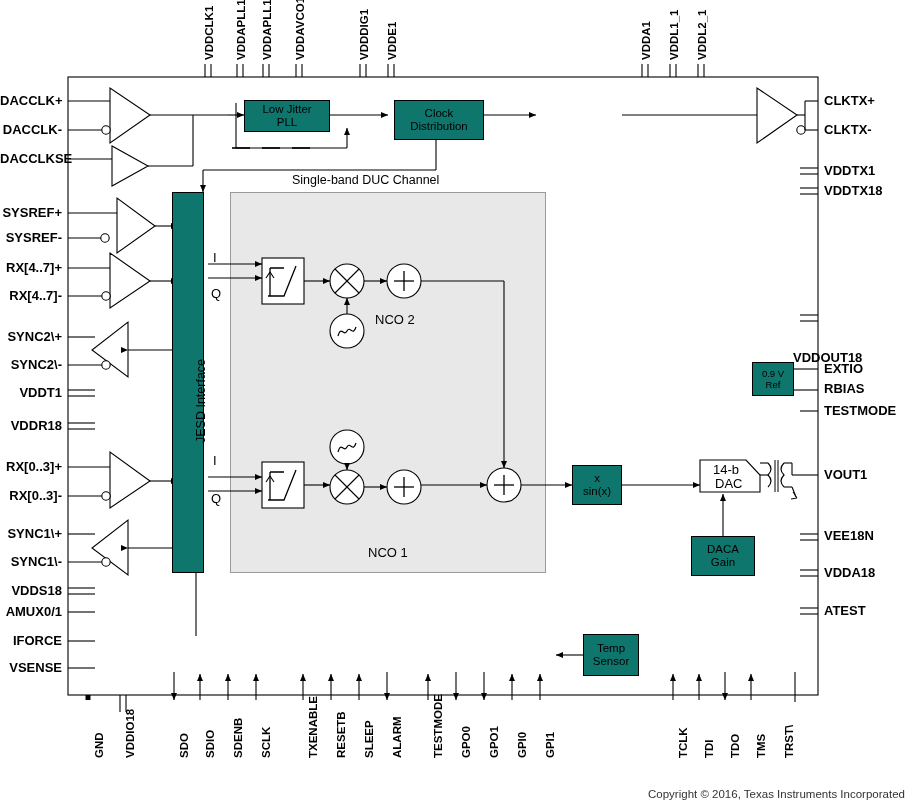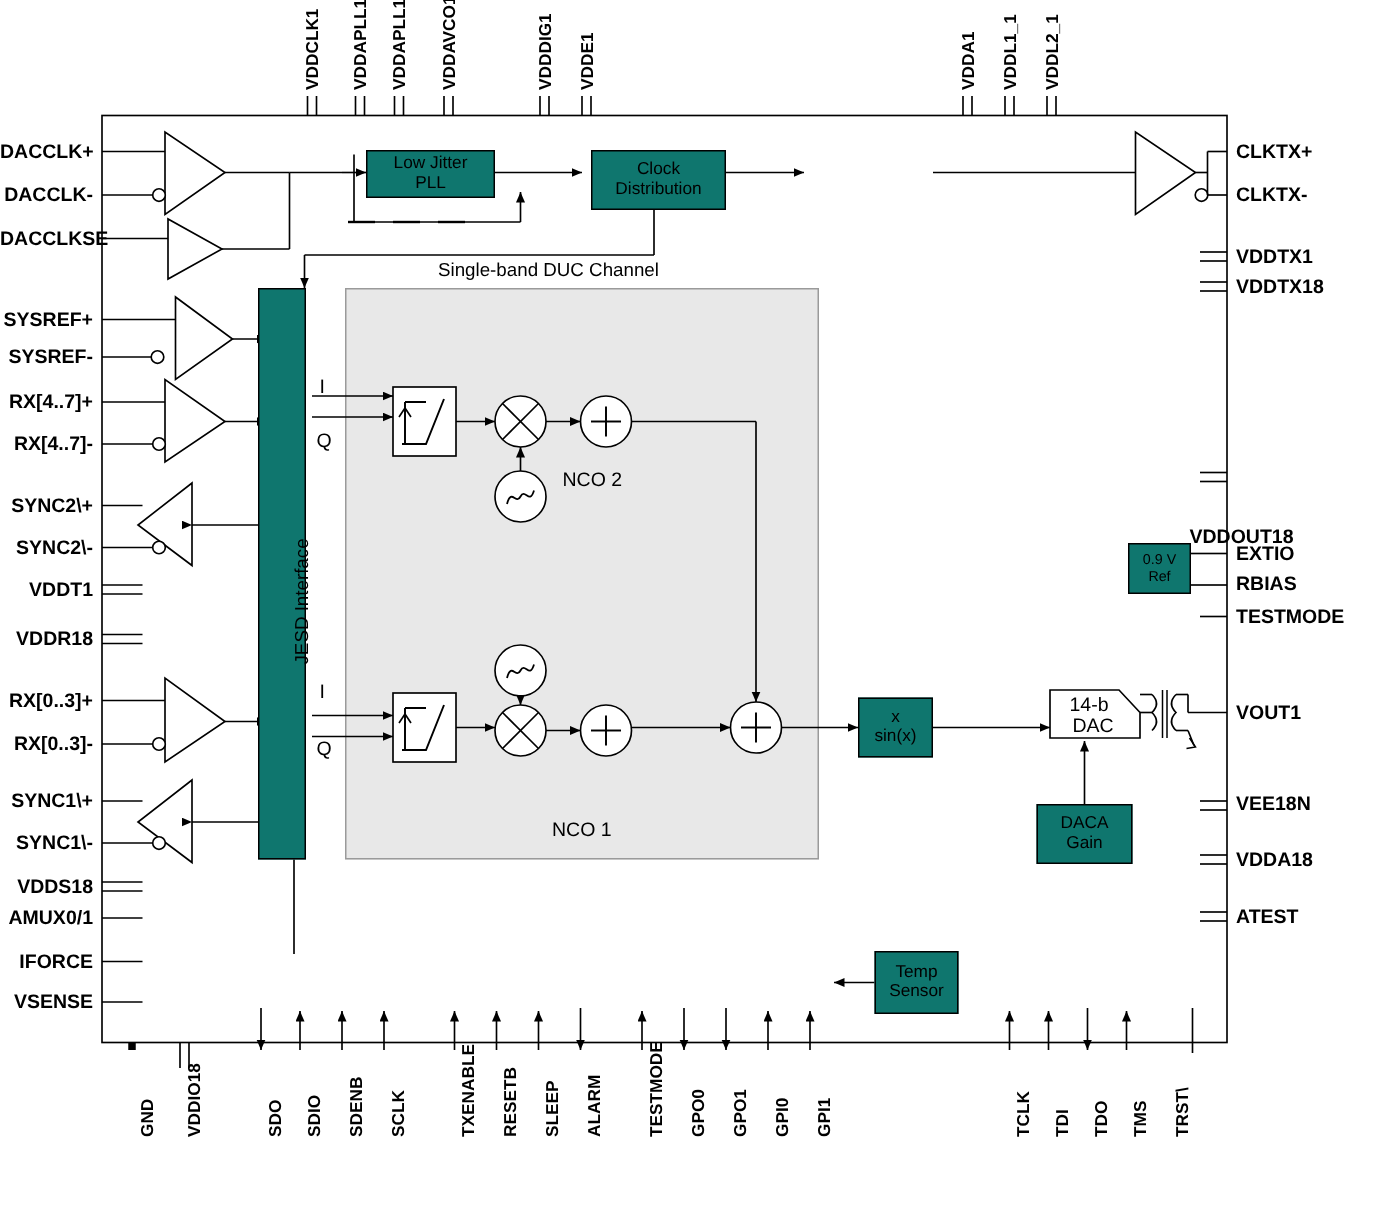--- a/index.html
+++ b/index.html
@@ -390,14 +390,15 @@
   <div class="vlbl b" style="left:460px;top:758px;">GPO0</div>
   <div class="vlbl b" style="left:488px;top:758px;">GPO1</div>
   <div class="vlbl b" style="left:516px;top:758px;">GPI0</div>
   <div class="vlbl b" style="left:544px;top:758px;">GPI1</div>
   <div class="vlbl b" style="left:677px;top:758px;">TCLK</div>
   <div class="vlbl b" style="left:703px;top:758px;">TDI</div>
   <div class="vlbl b" style="left:729px;top:758px;">TDO</div>
   <div class="vlbl b" style="left:755px;top:758px;">TMS</div>
   <div class="vlbl b" style="left:783px;top:758px;">TRST\</div>
 
+  <div class="copy" style="left:648px;top:788px;">Copyright © 2016, Texas Instruments Incorporated</div>
 
 </div>
 
 </body></html>

